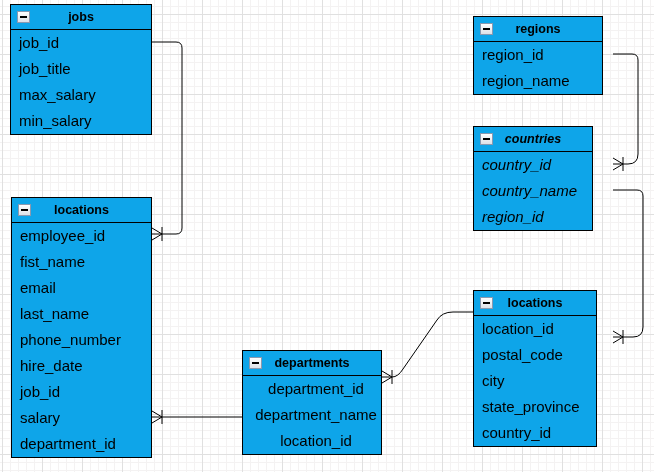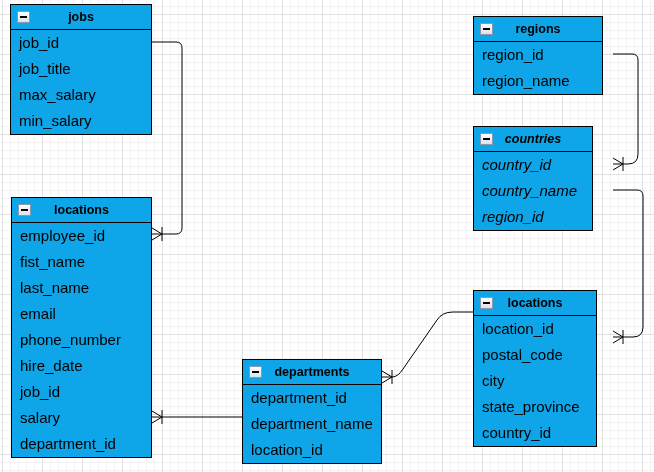--- a/index.html
+++ b/index.html
@@ -102,29 +102,29 @@
     </div>
     <div class="er-table" style="left: 11px; top: 197px; width: 141px;">
       <div class="thead">
         <span class="collapse-btn">
           <span class="minus-glyph"></span>
         </span>
         <span>locations</span>
       </div>
       <div class="trow">employee_id</div>
       <div class="trow">fist_name</div>
+      <div class="trow">email</div>
       <div class="trow">last_name</div>
-      <div class="trow">email</div>
       <div class="trow">phone_number</div>
       <div class="trow">hire_date</div>
       <div class="trow">job_id</div>
       <div class="trow">salary</div>
       <div class="trow">department_id</div>
     </div>
-    <div class="er-table" style="left: 242px; top: 359px; width: 140px;">
+    <div class="er-table" style="left: 242px; top: 350px; width: 140px; text-align: center;">
       <div class="thead">
         <span class="collapse-btn">
           <span class="minus-glyph"></span>
         </span>
         <span>departments</span>
       </div>
       <div class="trow">department_id</div>
       <div class="trow">department_name</div>
       <div class="trow">location_id</div>
     </div>

